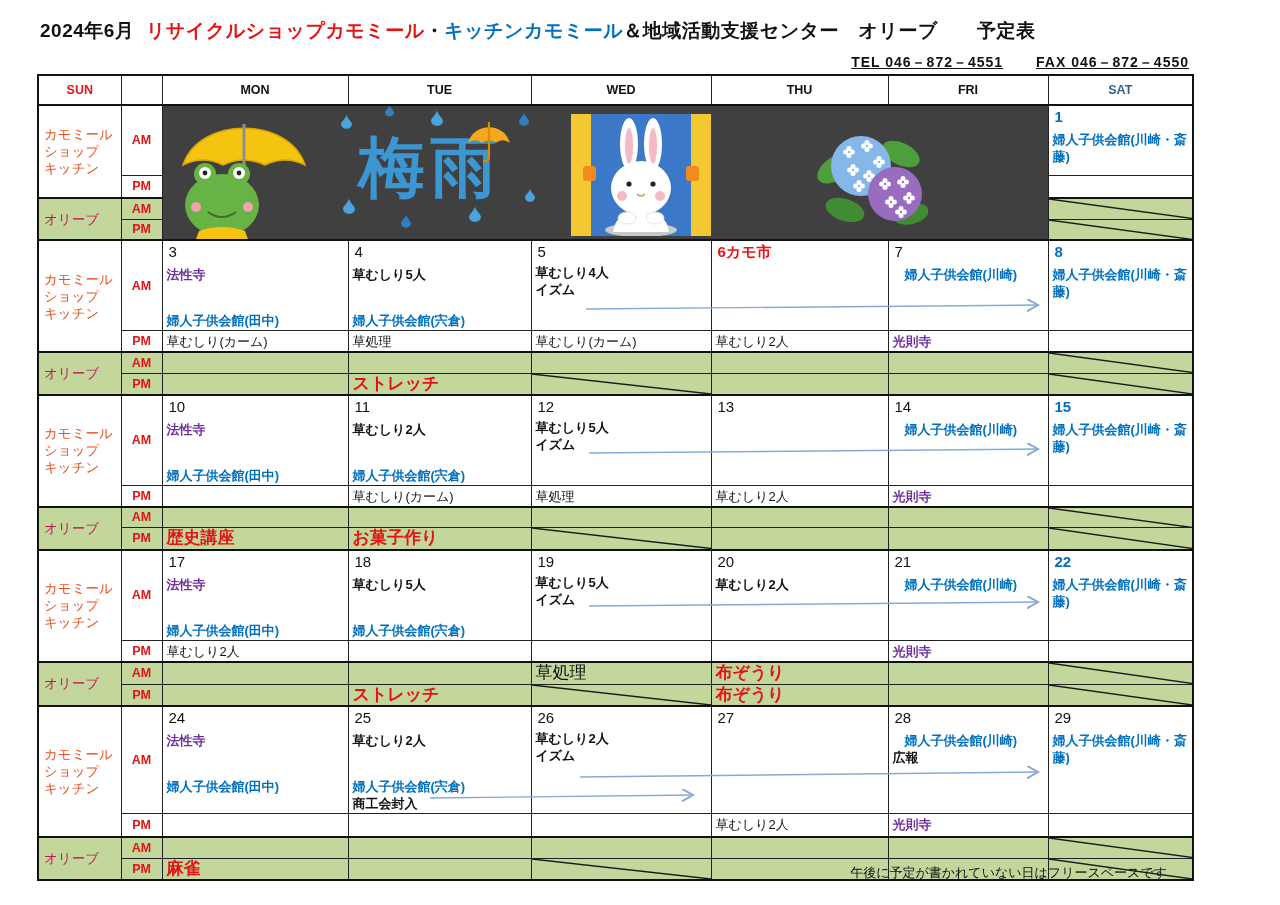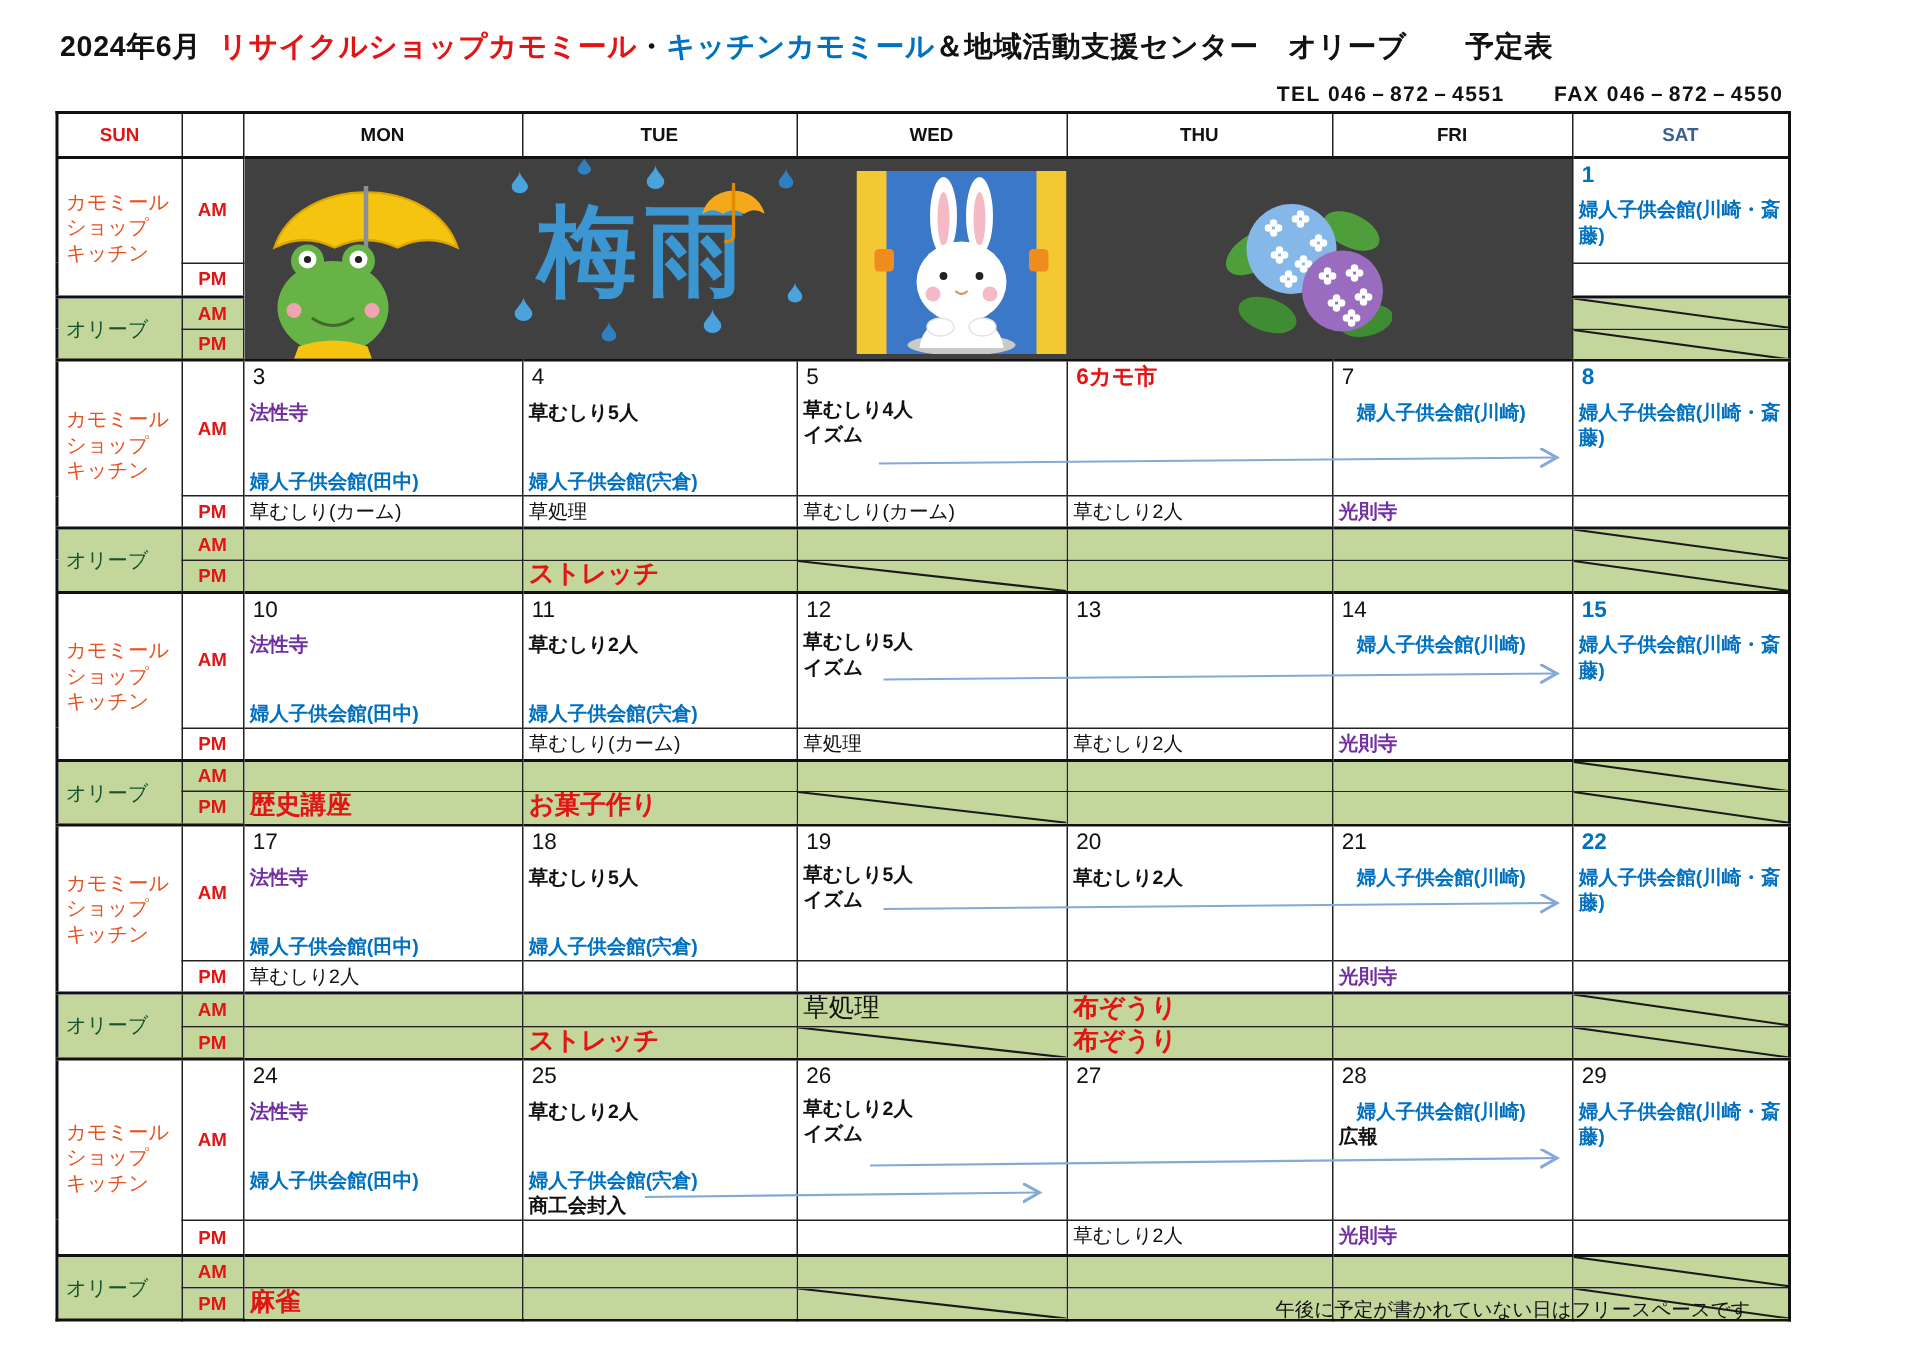--- a/index.html
+++ b/index.html
@@ -4,40 +4,40 @@
 <style>
   html,body{margin:0;padding:0;background:#fff;}
   body{width:1280px;height:905px;overflow:hidden;font-family:"Liberation Sans","DejaVu Sans",sans-serif;color:#111;}
   #stage{position:relative;width:1280px;height:802px;background:#fff;}
 
   
   .title{position:absolute;left:40px;top:18px;font-size:19px;font-weight:bold;letter-spacing:.5px;white-space:nowrap;}
   .title .t-red{color:#e31414;}
   .title .t-blue{color:#0070c0;}
   .contact{position:absolute;left:37px;top:54px;width:1152px;text-align:right;font-size:14px;font-weight:bold;letter-spacing:1px;}
-  .contact span{margin-left:28px;}
+  .contact span{margin-left:28px;text-decoration:underline;}
   .footnote{position:absolute;left:37px;top:864px;width:1130px;text-align:right;font-size:13px;padding-right:18px;}
 
   
   table{position:absolute;left:37px;top:74px;border-collapse:collapse;table-layout:fixed;width:1157px;background:#fff;}
   col.c-sun{width:83px;}col.c-ampm{width:41px;}col.c-mon{width:186px;}col.c-tue{width:183px;}
   col.c-wed{width:180px;}col.c-thu{width:177px;}col.c-fri{width:160px;}col.c-sat{width:145px;}
   th,td{border:1px solid #222;padding:1px 4px;vertical-align:top;overflow:hidden;}
   table{border:2px solid #111;}
   tr.wk>th,tr.wk>td{border-top:2px solid #111;}
   tr.ol>td{border-top:2px solid #111;}
   th{font-size:12.5px;font-weight:bold;text-align:center;vertical-align:middle;padding:0;}
   .h-sun{color:#e31414;}
   .h-sat{color:#376091;border-radius:12px;}
 
   .glabel{vertical-align:middle;padding-left:5px;}
   .glabel div{white-space:pre-line;font-size:13.5px;font-weight:normal;line-height:17px;}
   .lab-cham div{color:#e8501e;}
   .lab-olive{background:#c3d69b;}
-  .lab-olive div{color:#14532d;}
+  .lab-olive div{color:#be185d;}
   .ampm{text-align:center;vertical-align:middle;font-size:12.5px;font-weight:bold;color:#e31414;padding:0;}
   .grn{background:#c3d69b;}
 
   .day{background:#fff;}
   .date{font-size:15px;line-height:19px;padding-left:2px;white-space:nowrap;}
   .date .dnum{color:#111;}
   .date.satd .dnum{color:#0070c0;font-weight:bold;}
   .date.satd.blackd .dnum{color:#111;font-weight:normal;}
   .date .rd{color:#e31414;font-weight:bold;}
   .date .datex{}

